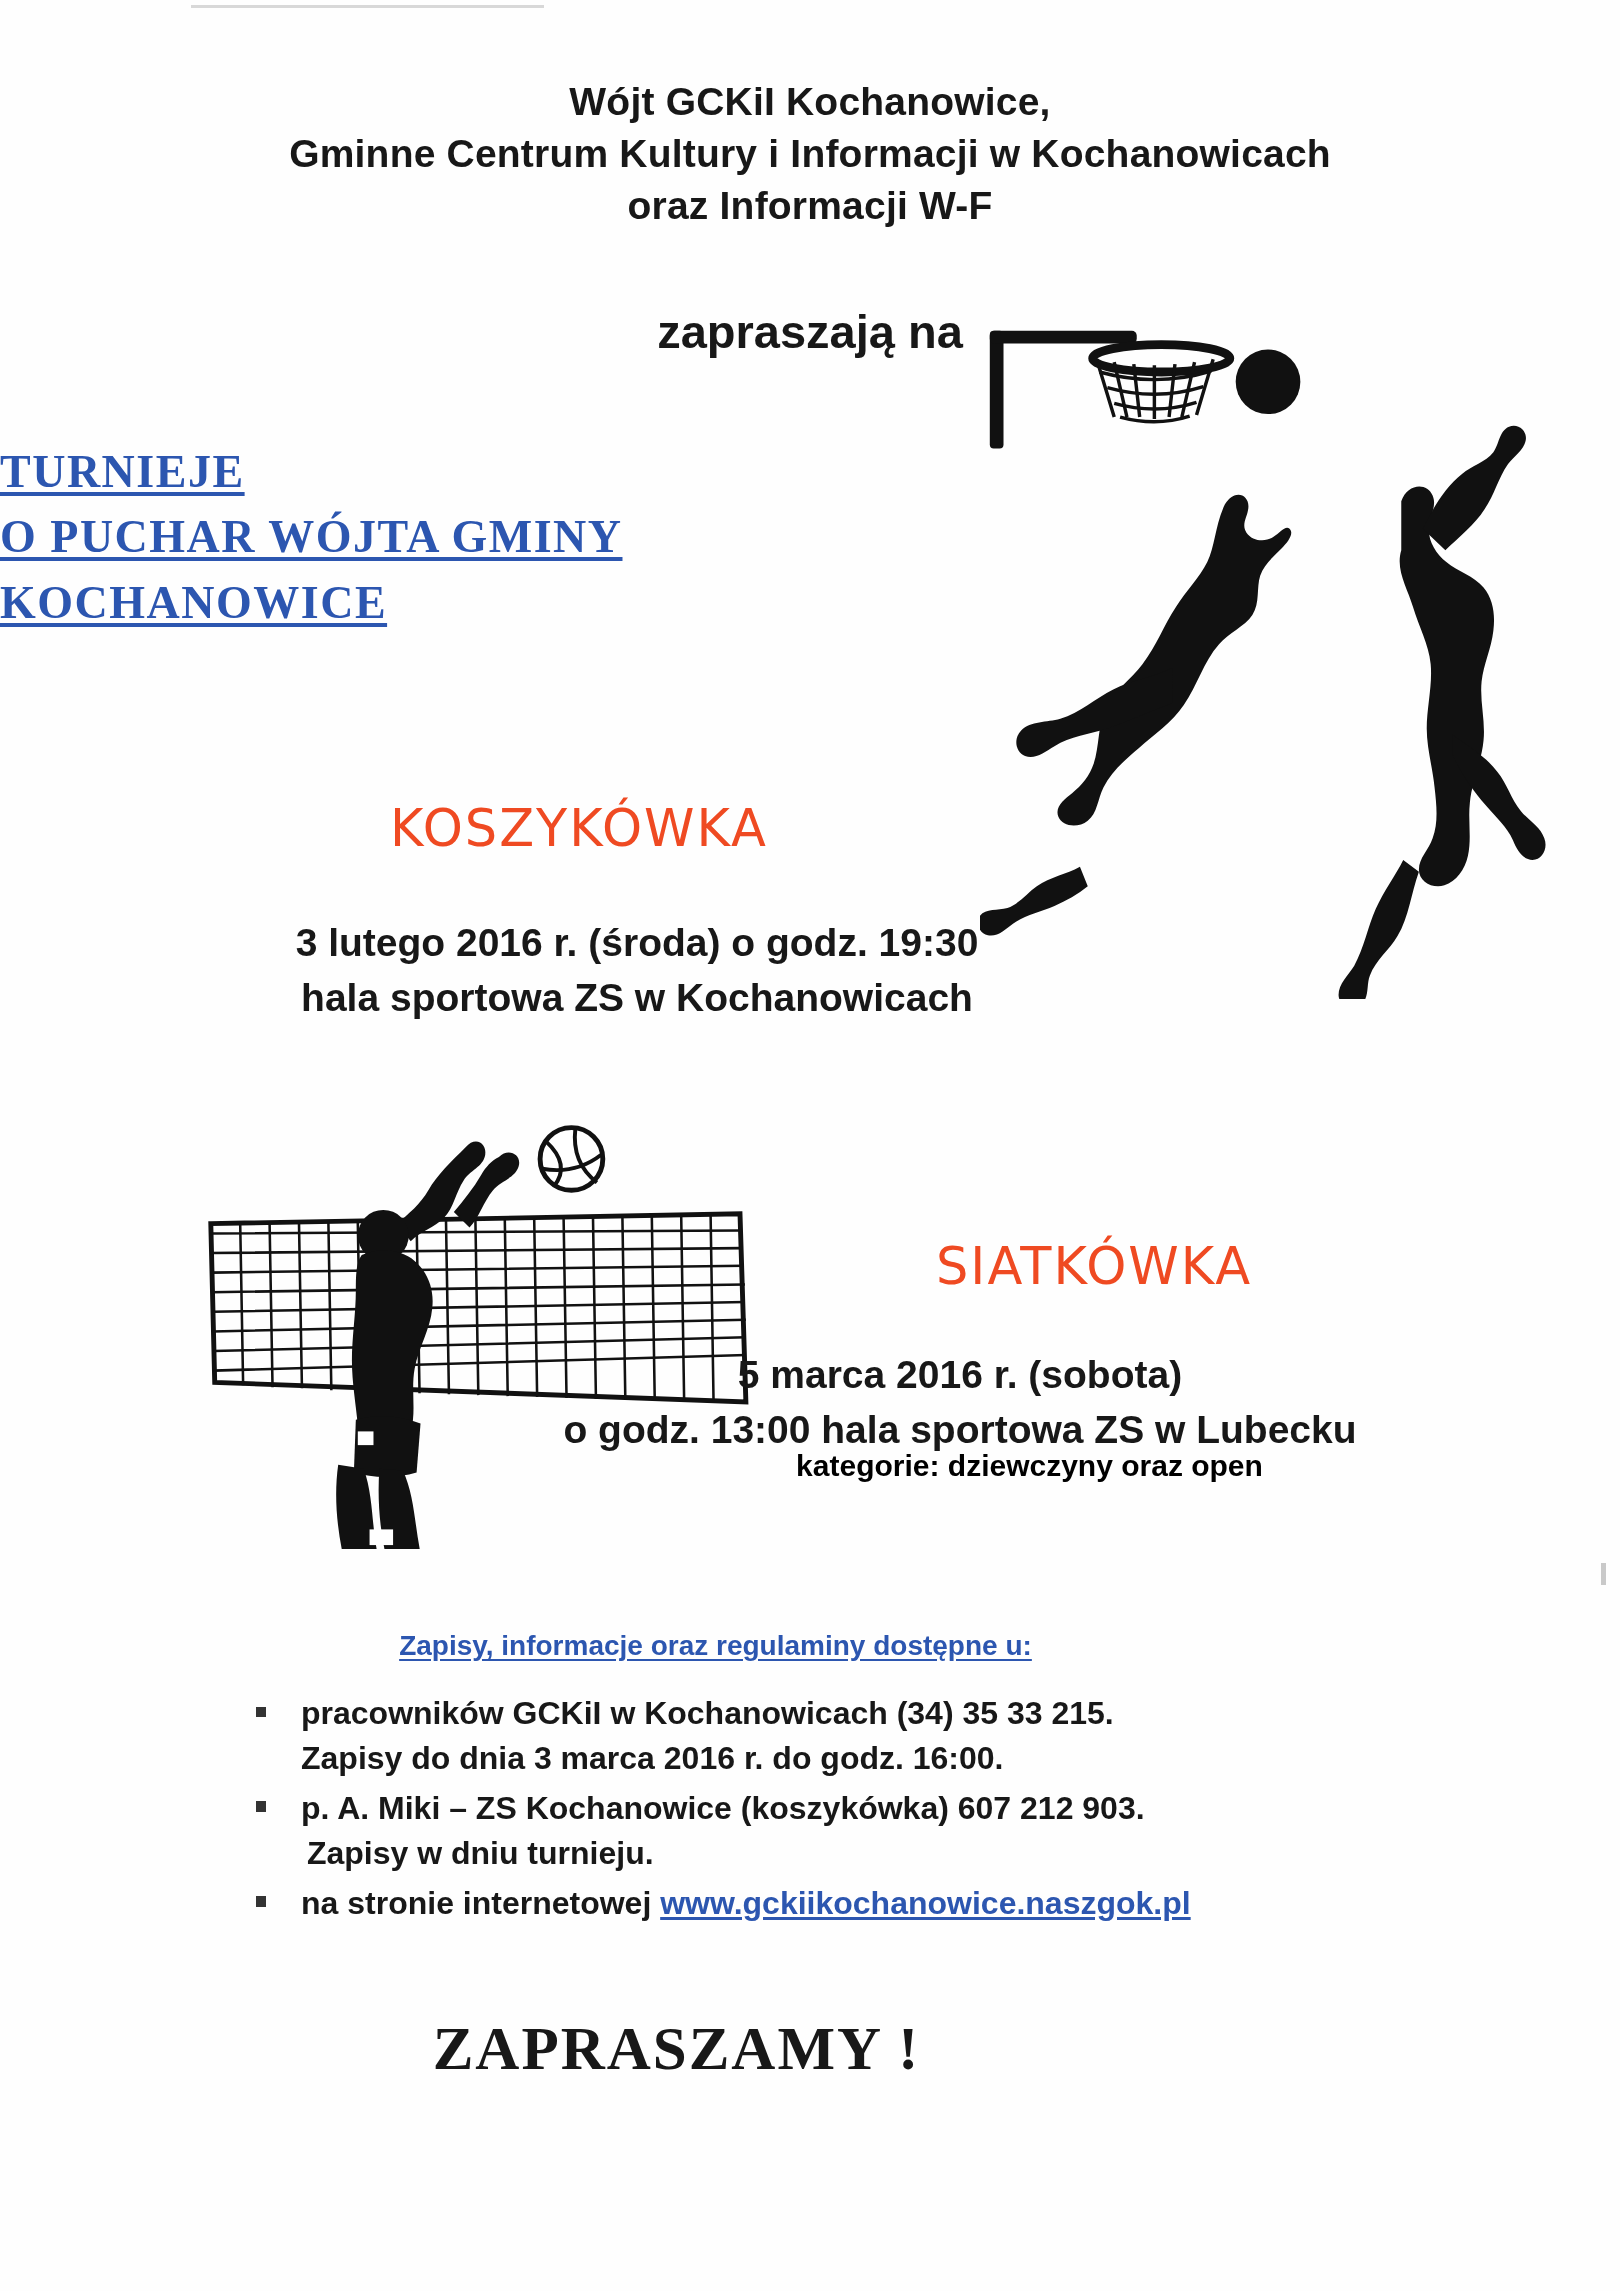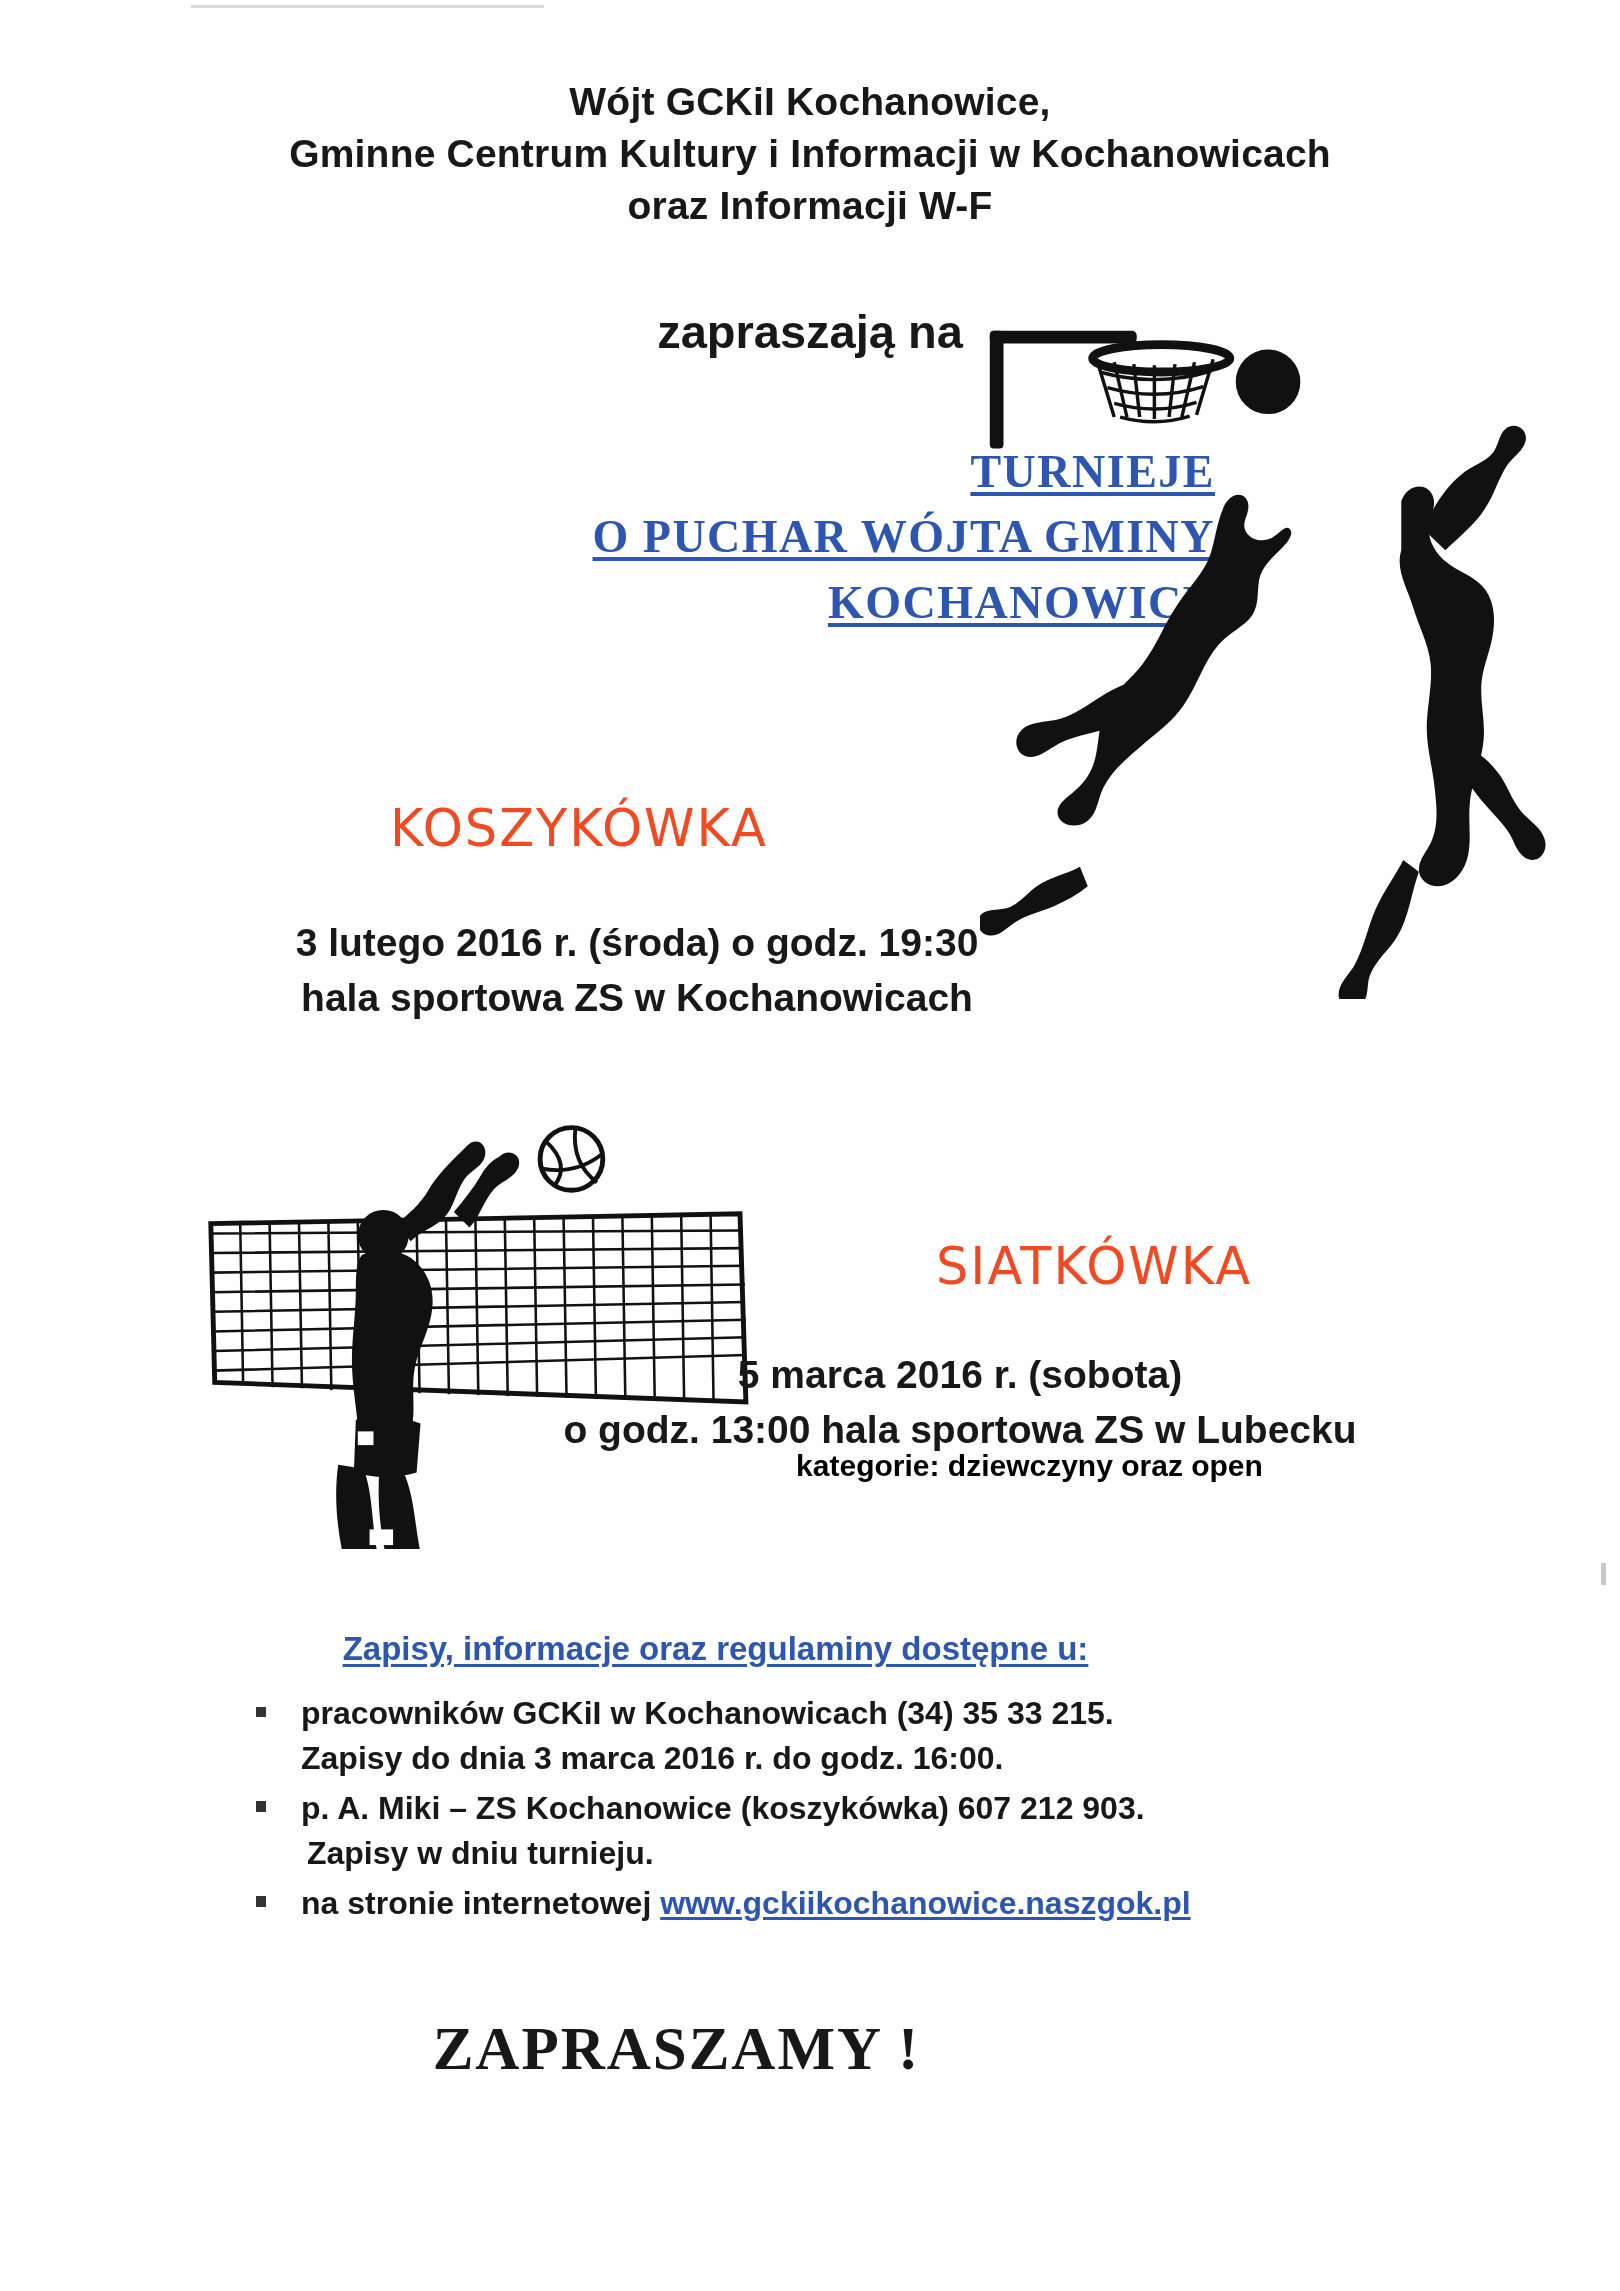--- a/index.html
+++ b/index.html
@@ -48,21 +48,21 @@
     font-weight: bold;
     color: #181818;
   }
 
   
   .title-block {
     position: absolute;
     top: 439px;
     left: 0;
     width: 1215px;
-    text-align: right;
+    text-align: left;
   }
   .title-block .t-line {
     font-family: "Liberation Serif", serif;
     font-weight: bold;
     font-size: 46px;
     letter-spacing: 1.5px;
     color: #2c56b0;
     text-decoration: underline;
     text-underline-offset: 4.9px;
     line-height: 1.42;
@@ -122,21 +122,21 @@
     color: #000000;
   }
 
   
   .signup-heading {
     position: absolute;
     top: 1630px;
     left: 0;
     width: 1431px;
     text-align: center;
-    font-size: 33px;
+    font-size: 28px;
     font-weight: bold;
     color: #2c56b0;
     text-decoration: underline;
     text-underline-offset: 3.9px;
   }
   .signup-list {
     position: absolute;
     top: 1691px;
     left: 240px;
     width: 1176px;

